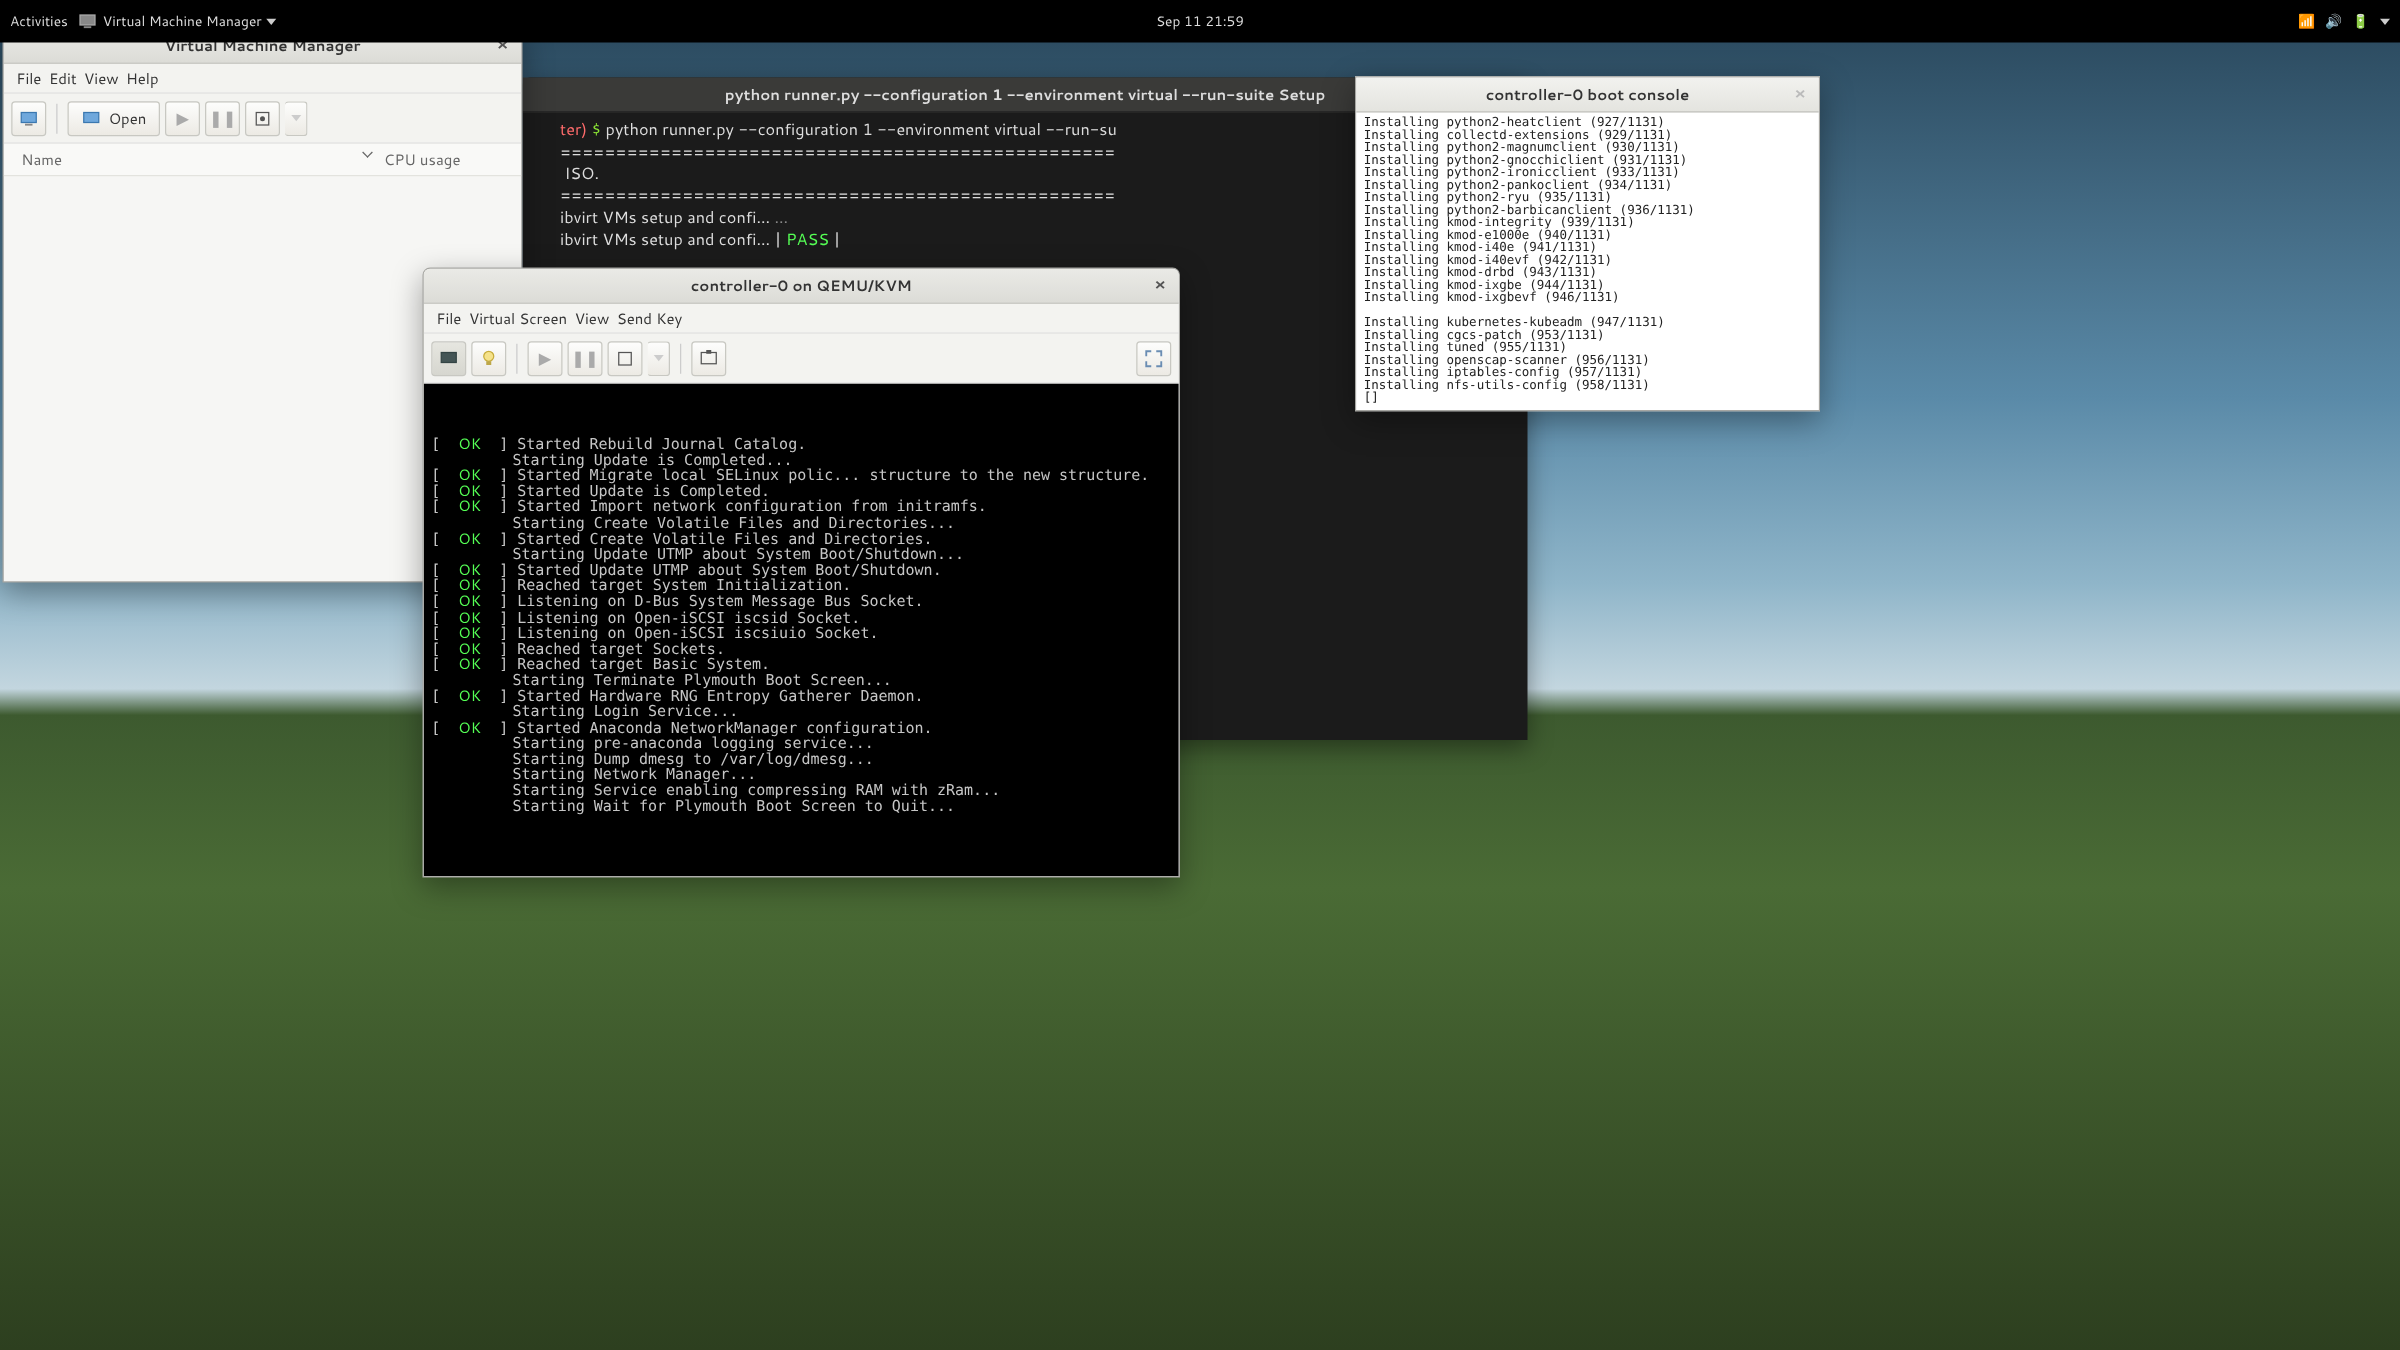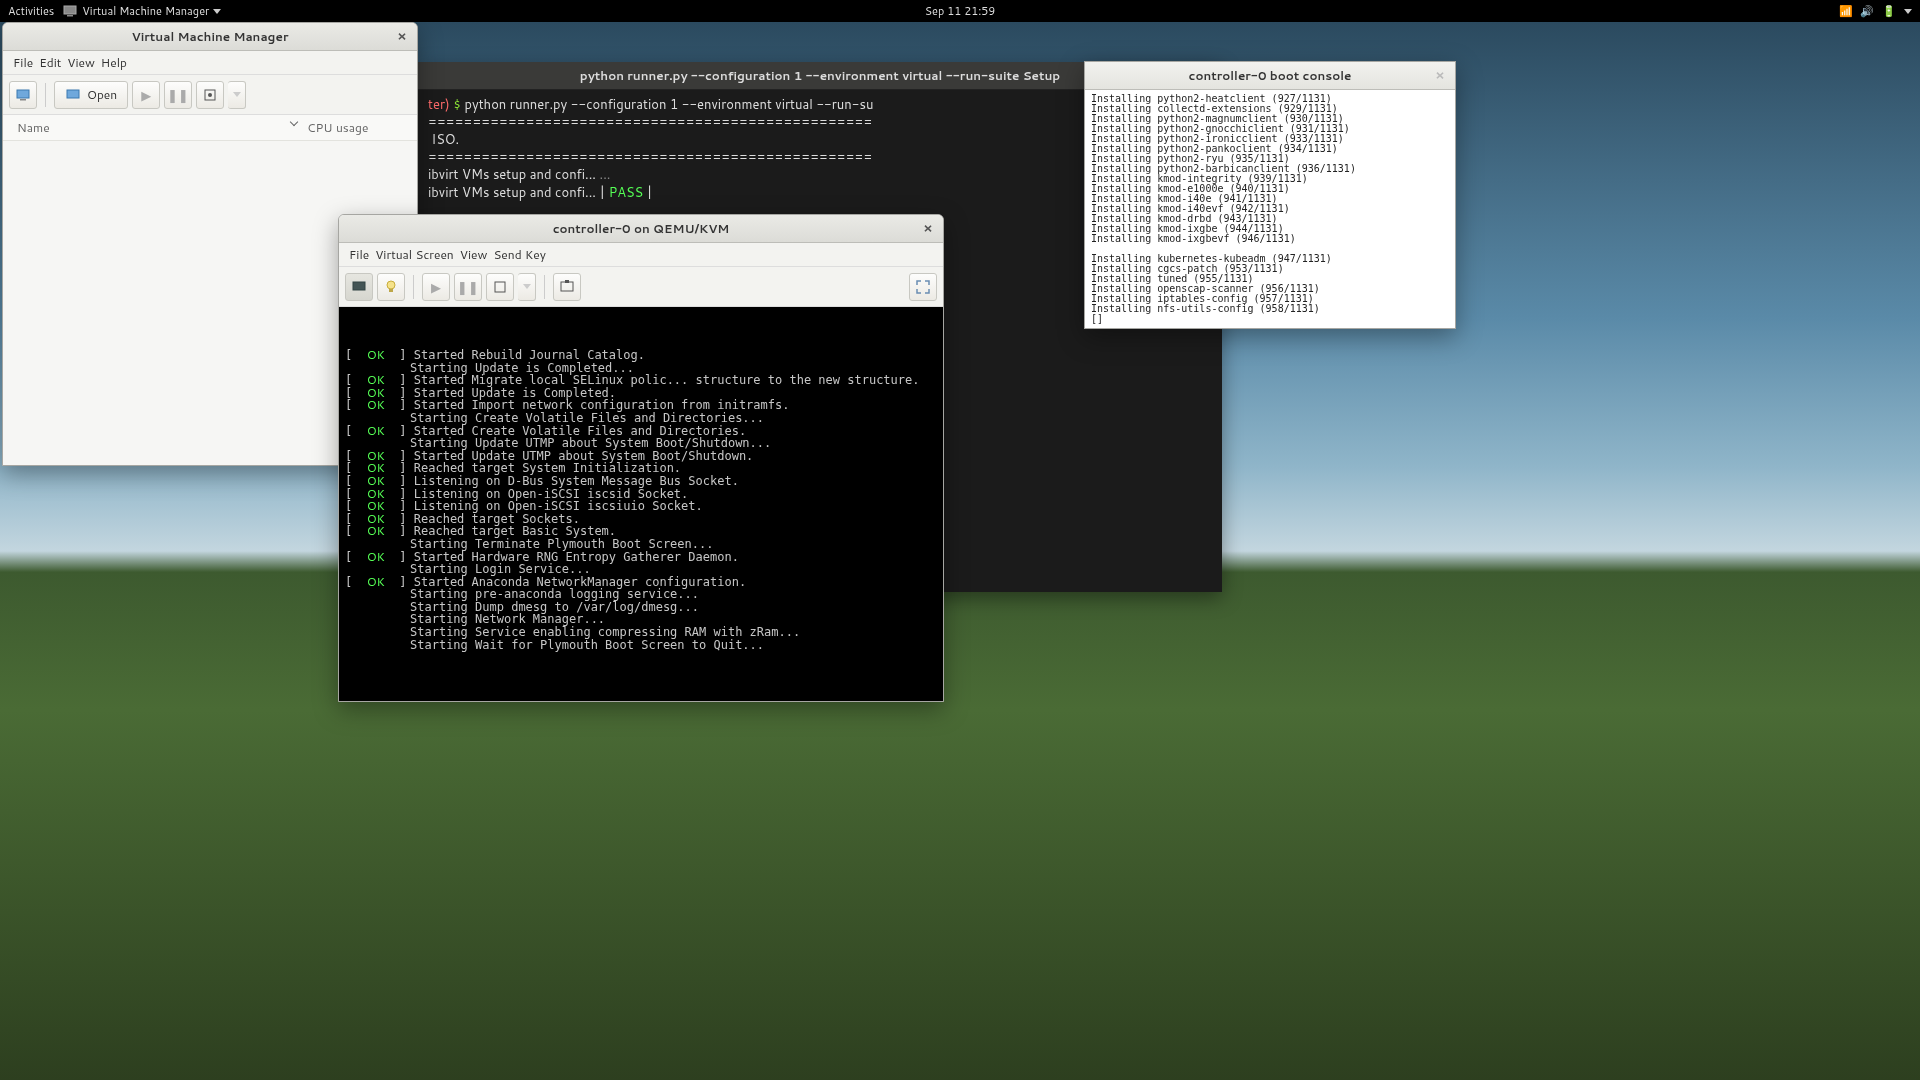--- a/index.html
+++ b/index.html
@@ -1,19 +1,19 @@
 <!DOCTYPE html>
 <html><head>
 <meta charset="utf-8">
 <style>
 * { margin: 0; padding: 0; box-sizing: border-box; font-family: Cantarell, "DejaVu Sans", sans-serif; }
 body { width: 1456px; height: 816px; overflow: hidden; background: #000; }
 
 
-.topbar { position: absolute; top: 0; left: 0; right: 0; height: 22px; background: #000; color: #ddd; display: flex; align-items: center; font-size: 11px; z-index: 100; }
+.topbar { position: absolute; top: 0; left: 0; right: 0; height: 34px; background: #000; color: #ddd; display: flex; align-items: center; font-size: 11px; z-index: 100; }
 .topbar .left { display: flex; align-items: center; gap: 8px; padding-left: 8px; }
 .topbar .center { position: absolute; left: 50%; transform: translateX(-50%); }
 .topbar .right { position: absolute; right: 8px; display: flex; gap: 8px; align-items: center; }
 .topbar .apptitle { display: flex; align-items: center; gap: 4px; }
 .tri-down { display: inline-block; width: 0; height: 0; border-left: 4px solid transparent; border-right: 4px solid transparent; border-top: 5px solid #ccc; }
 
 
 .desktop { position: absolute; top: 22px; left: 0; right: 0; bottom: 0; background: linear-gradient(to bottom, #2b4a5f 0%, #5a8aa8 28%, #8fb5c9 42%, #c3d6df 50%, #3d5a2f 52%, #4a6b35 65%, #2d3f1f 100%); }
 
 
@@ -35,21 +35,21 @@
 .vm-row { display: flex; align-items: center; padding: 4px 8px 4px 12px; gap: 8px; background: #4b8dd6; color: #fff; }
 .vm-row .icon { width: 24px; height: 18px; background: #2a6fb8; border: 1px solid #1d4f86; position: relative; }
 .vm-row .icon::after { content: ""; position: absolute; left: 3px; top: 3px; width: 0; height: 0; border-left: 7px solid #fff; border-top: 5px solid transparent; border-bottom: 5px solid transparent; }
 .vm-row .meta { flex: 1; line-height: 1.2; }
 .vm-row .meta .state { font-size: 10px; color: #e7f1fb; }
 .vm-row .cpu { width: 100px; height: 24px; background: #fff; border: 1px solid #9bb7d6; }
 
 
 .term-back { position: absolute; left: 418px; top: 62px; width: 804px; height: 530px; background: #1b1b1b; border-radius: 6px 6px 0 0; z-index: 10; box-shadow: 0 6px 20px rgba(0,0,0,.4); }
 .term-back .titlebar { background: #3a3a38; color: #ddd; border-bottom: 1px solid #222; }
-.term-back .body { font-family: "DejaVu Sans Mono", monospace; font-size: 13px; color: #ddd; padding: 6px 10px; white-space: pre; line-height: 1.35; }
+.term-back .body { font-family: "DejaVu Sans Mono", monospace; font-size: 13px; color: #ddd; padding: 6px 10px; white-space: pre; line-height: 1.35; margin-left: 20px; }
 .term-back .prompt-close { color: #ff6b6b; }
 .term-back .dollar { color: #8ae234; }
 .term-back .cmd { color: #ddd; }
 .term-back .pass { color: #55ff55; }
 
 
 .vm-console { left: 338px; top: 214px; width: 606px; height: 488px; z-index: 30; }
 .vm-console-body { flex: 1; background: #000; font-family: "DejaVu Sans Mono", monospace; font-size: 12px; color: #c6c6c6; padding: 42px 6px 6px; line-height: 1.05; white-space: pre; overflow: hidden; }
 .vm-console-body .ok { color: #55ff55; }
 

